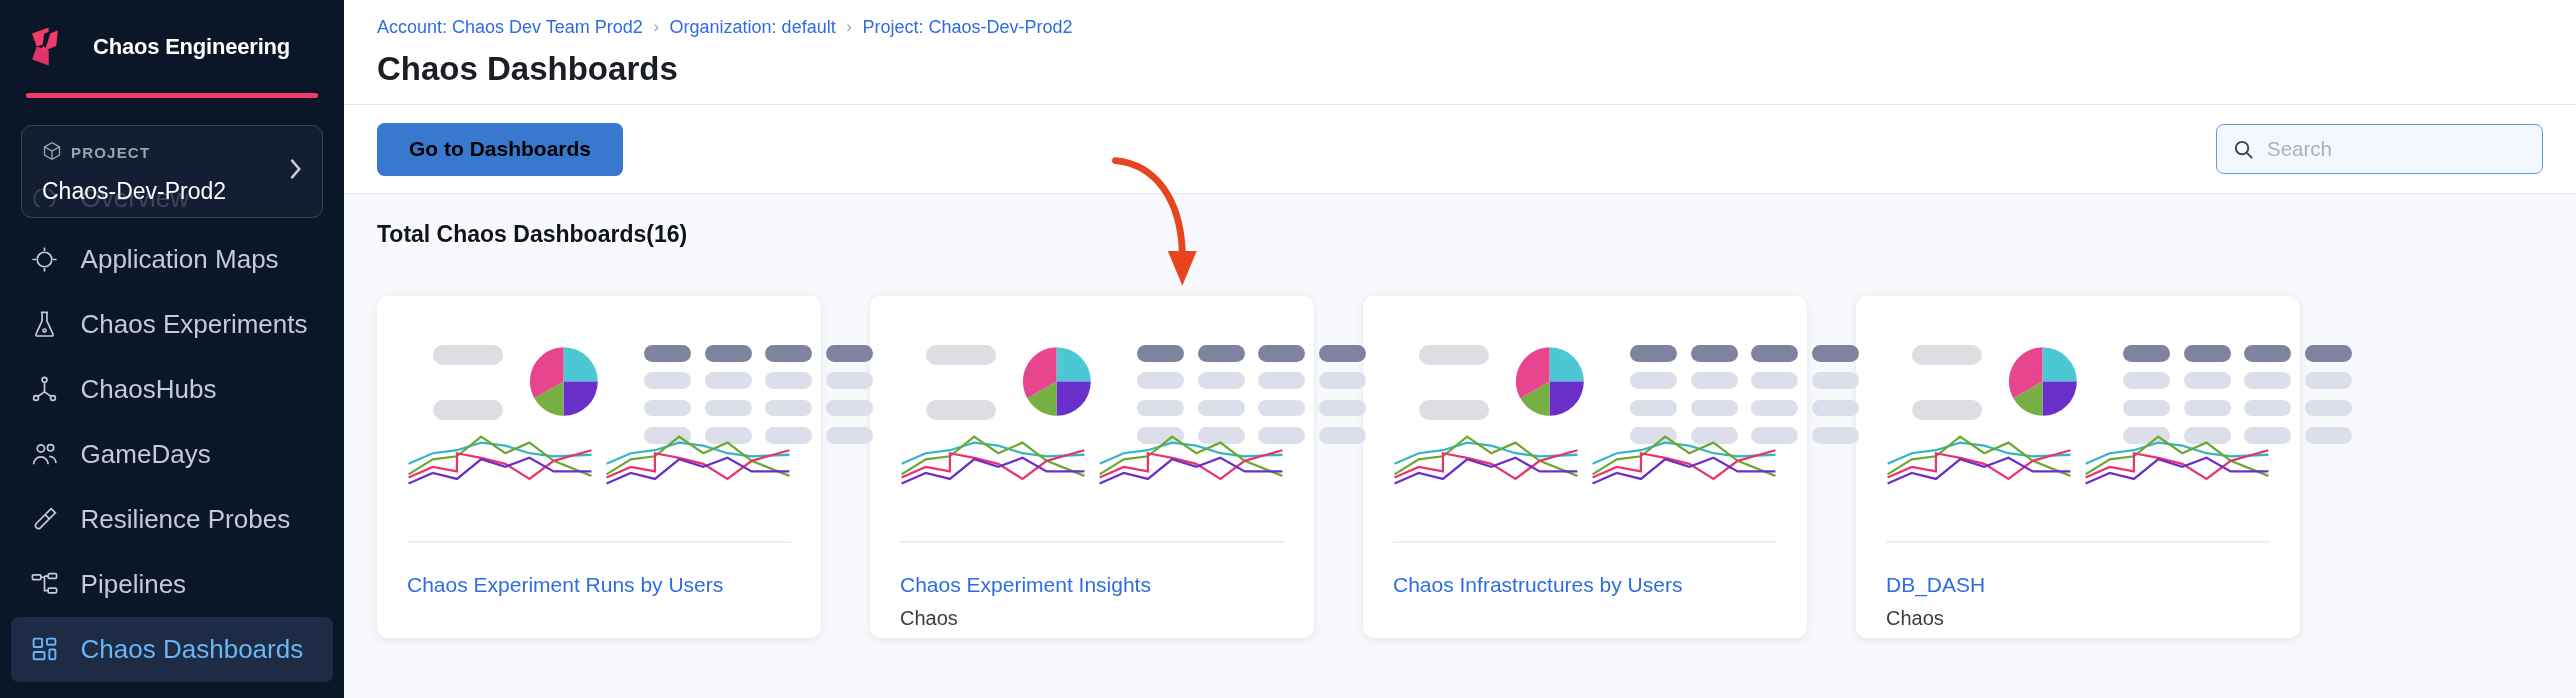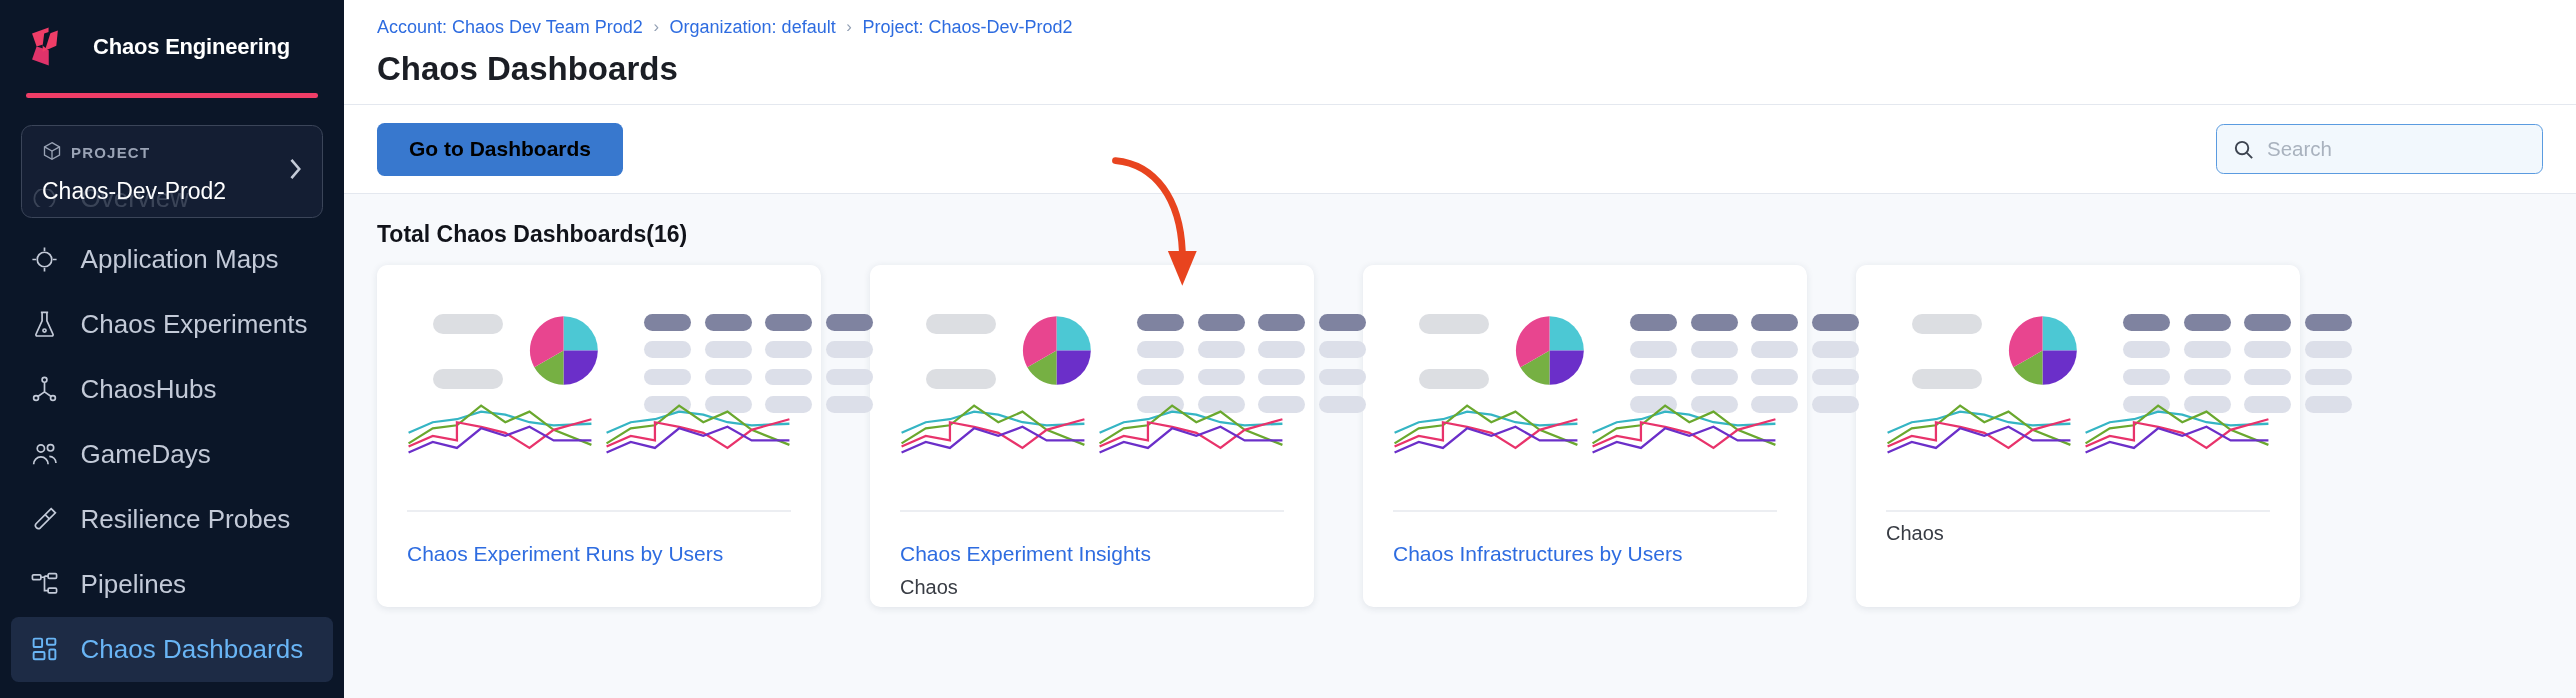--- a/index.html
+++ b/index.html
@@ -104,21 +104,21 @@
   .search-box input {
     border: none; outline: none; background: transparent;
     font-size: 20.5px; color: #44505f; width: 100%;
     font-family: "Liberation Sans", sans-serif;
   }
   .search-box input::placeholder { color: #a9b2be; }
 
   .content { flex: 1; padding: 27px 30px 0 33px; overflow: hidden; position: relative; }
   .total-label { font-size: 23px; font-weight: 700; color: #11131a; }
 
-  .cards { display: flex; gap: 49px; margin-top: 17px; }
+  .cards { display: flex; gap: 49px; margin-top: 48px; }
   .card {
     width: 444px; flex: 0 0 444px;
     background: #ffffff;
     border-radius: 10.6px;
     box-shadow: 0 1.5px 7.6px rgba(40,55,80,.10);
     padding: 35px 30px 0 30px;
     height: 342px;
   }
   .thumb { height: 183px; position: relative; }
   .thumb-top { display: flex; align-items: flex-start; gap: 0; height: 84px; padding-top: 13.7px; }
@@ -513,20 +513,21 @@
               </svg>
               <svg width="187" height="68" viewBox="0 0 246 90" fill="none" stroke-width="3">
                 <polyline points="2,58 34,44 66,40 98,30 130,34 162,44 194,48 244,46" stroke="#35b5c4"></polyline>
                 <polyline points="2,72 34,52 66,48 98,22 130,44 162,30 194,54 244,74" stroke="#6aa82e"></polyline>
                 <polyline points="2,76 34,62 66,68 66,44 98,50 130,58 162,78 194,54 244,40" stroke="#e8336b"></polyline>
                 <polyline points="2,84 34,70 66,78 98,52 130,62 162,50 194,68 244,68" stroke="#6b2fc9"></polyline>
               </svg>
             </div>
           </div>
           <div class="divider"></div>
+          <div class="card-title">DB_DASH</div>
           <div class="card-sub">Chaos</div>
         </div>
 
       </div>
     </div>
   </section>
 
   <svg class="arrow-annot" style="left:1095px; top:137px;" width="167" height="152" viewBox="0 0 220 200" fill="none">
     <path d="M27 31 C 80 36, 112 82, 115 150" stroke="#e8441f" stroke-width="9" stroke-linecap="round"></path>
     <path d="M115 196 L 96 150 L 134 150 Z" fill="#e8441f"></path>

